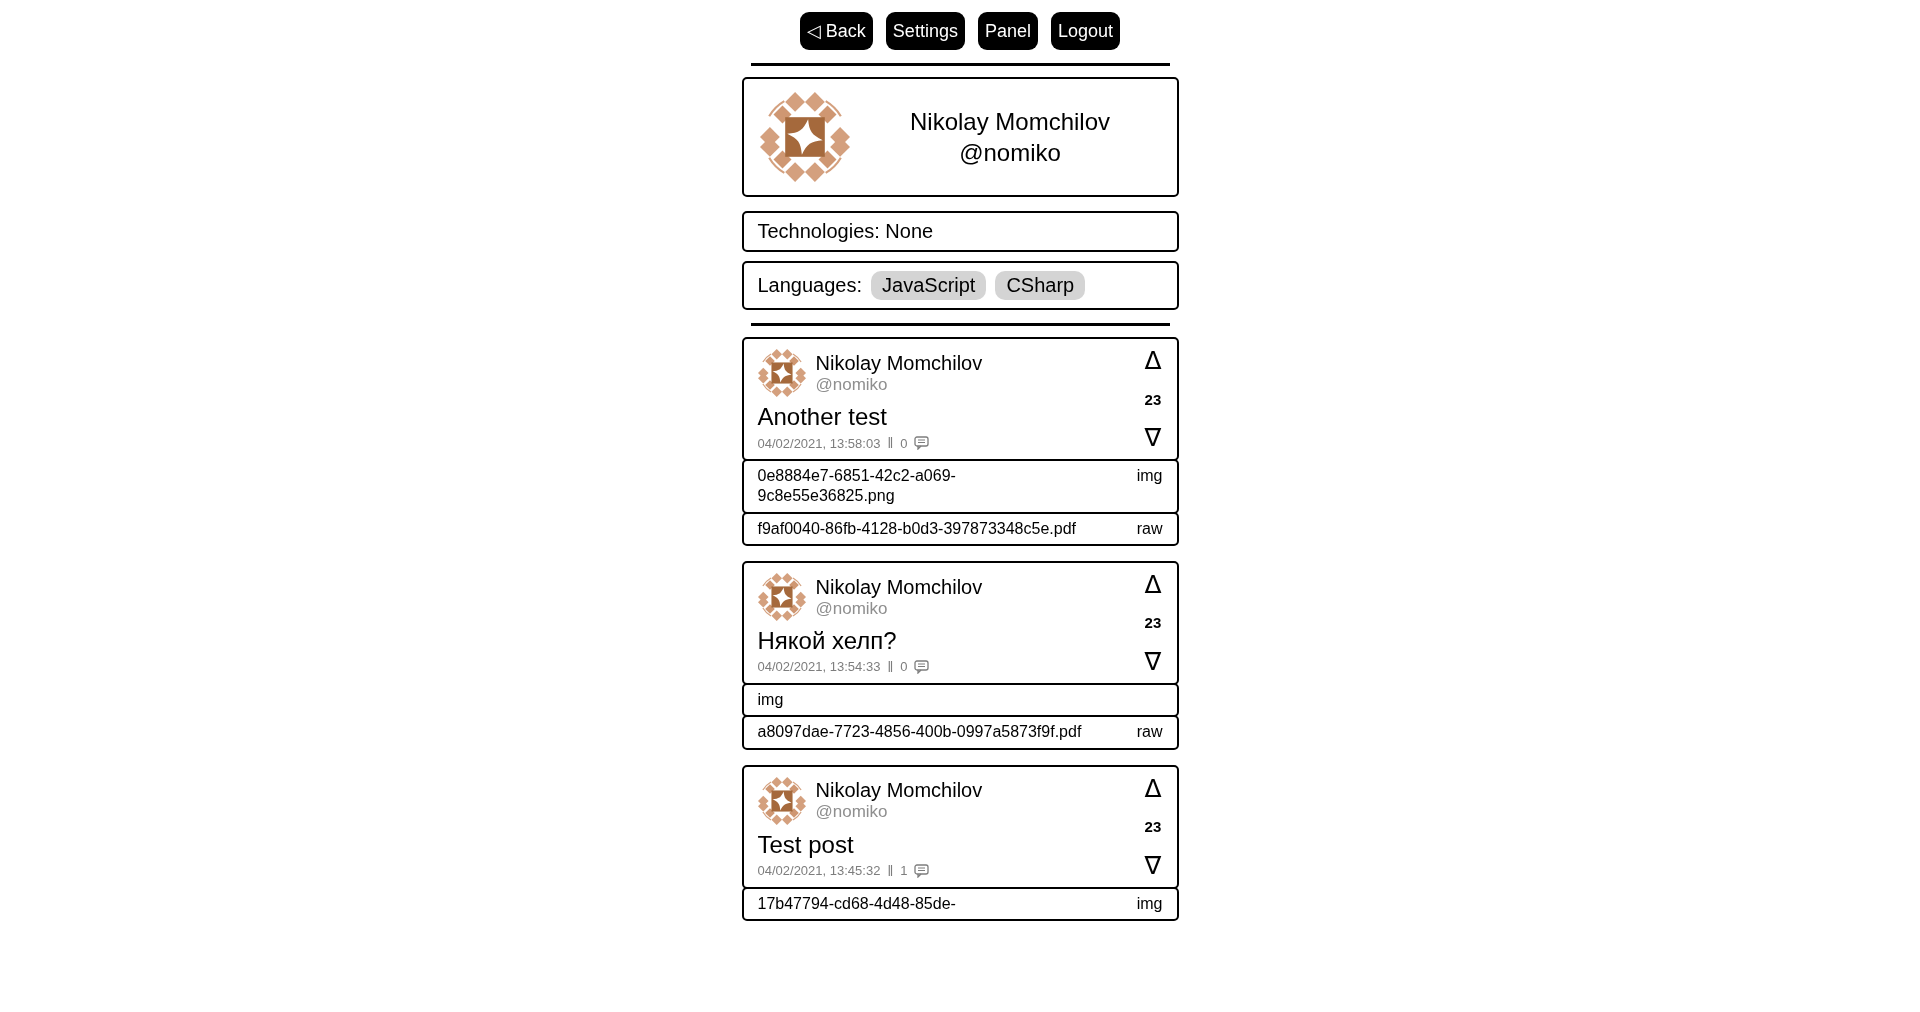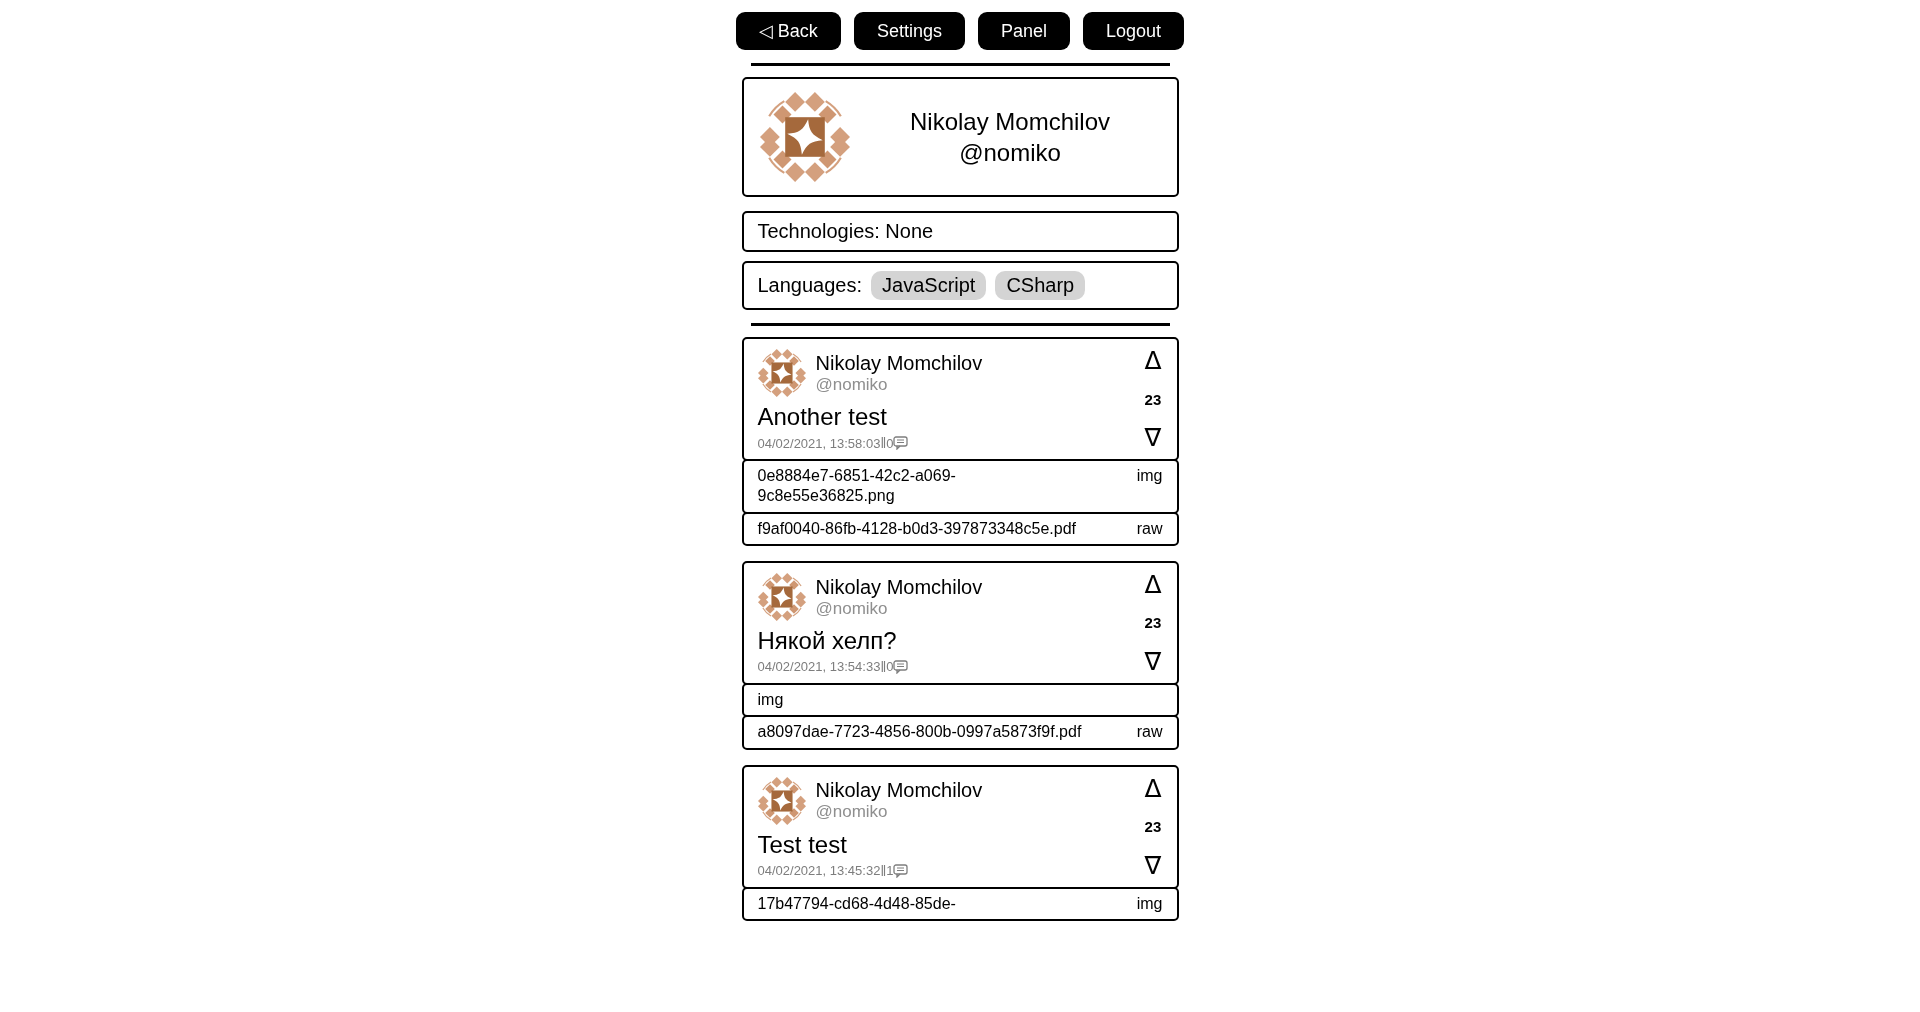--- a/index.html
+++ b/index.html
@@ -12,21 +12,21 @@
   body{
     width:1920px;height:1012px;overflow:hidden;background:#ffffff;
     font-family:"Liberation Sans",sans-serif;color:#000;
   }
   .container{width:437px;margin:12px auto 0;}
 
   
   .toolbar{display:flex;justify-content:center;gap:13px;}
   .tb-btn{
     background:var(--button-bg,#000);color:var(--button-text,#fff);
-    border:none;border-radius:9px;padding:8px 23px;font-size:18px;
+    border:none;border-radius:9px;padding:8px 7px;font-size:18px;
     font-family:"Liberation Sans",sans-serif;cursor:pointer;white-space:nowrap;
   }
   .divider{border:none;border-top:3px solid var(--card-border,#000);margin:13px 9px 11px;}
 
   
   .card{
     border:2px solid var(--card-border,#000);border-radius:5px;background:#fff;
   }
   .profile-card{display:flex;align-items:center;gap:10px;padding:13px 16px;margin-bottom:14px;}
   .avatar-lg{width:90px;height:90px;flex-shrink:0;}
@@ -37,21 +37,21 @@
   .badge{background:var(--badge-bg,#d4d4d4);border-radius:10px;padding:3px 11px;}
 
   
   .post{margin-bottom:15px;}
   .post-header{position:relative;padding:10px 14px 8px;}
   .author-row{display:flex;align-items:center;gap:10px;}
   .avatar-sm{width:48px;height:48px;flex-shrink:0;}
   .author-name{font-size:20px;line-height:1.2;}
   .author-handle{font-size:17px;line-height:1.2;color:var(--handle-text,#8f8f8f);}
   .post-title{font-size:24px;margin-top:6px;}
-  .post-meta{display:flex;align-items:center;margin-top:4px;font-size:13px;color:var(--muted-text,#7d7d7d);}
+  .post-meta{display:flex;align-items:center;gap:7px;margin-top:4px;font-size:13px;color:var(--muted-text,#7d7d7d);}
   .meta-div{font-size:14px;}
   .votes{position:absolute;top:9px;right:15px;bottom:9px;display:flex;flex-direction:column;align-items:center;justify-content:space-between;}
   .vote-arrow{font-size:25px;line-height:1;cursor:pointer;background:none;border:none;padding:0;font-family:"DejaVu Sans",sans-serif;}
   .vote-count{font-size:15px;line-height:1;font-weight:bold;}
 
   .file-row{margin-top:-2px;padding:5px 14px;display:flex;justify-content:space-between;font-size:16px;line-height:1.27;cursor:pointer;}
   .file-name{width:335px;}
   .file-type{text-align:right;}
   .hidden-defs{position:absolute;width:0;height:0;}
 </style>
@@ -189,37 +189,37 @@
       <div class="votes">
         <button class="vote-arrow">Δ</button>
         <span class="vote-count">23</span>
         <button class="vote-arrow">∇</button>
       </div>
     </div>
     <div class="card file-row">
       <span class="file-type">img</span>
     </div>
     <div class="card file-row">
-      <span class="file-name">a8097dae-7723-4856-800b-0997a5873f9f.pdf</span>
+      <span class="file-name">a8097dae-7723-4856-400b-0997a5873f9f.pdf</span>
       <span class="file-type">raw</span>
     </div>
   </div>
 
   <div class="post">
     <div class="card post-header">
       <div class="author-row">
         <svg class="avatar-sm" viewBox="0 0 100 100">
             <use href="#identicon"></use>
           </svg>
         <div>
           <div class="author-name">Nikolay Momchilov</div>
           <div class="author-handle">@nomiko</div>
         </div>
       </div>
-      <div class="post-title">Test test</div>
+      <div class="post-title">Test post</div>
       <div class="post-meta">
         <span>04/02/2021, 13:45:32</span>
         <span class="meta-div">‖</span>
         <span>1</span>
         <svg width="15" height="14" viewBox="0 0 15 14" fill="none" stroke="#7d7d7d" stroke-width="1.3">
           <rect x="1" y="1" width="13" height="9" rx="2"></rect>
             <path d="M4 10 L4 13 L7 10"></path>
             <path d="M4 4 H11 M4 6.5 H11" stroke-width="1"></path>
         </svg>
       </div>

